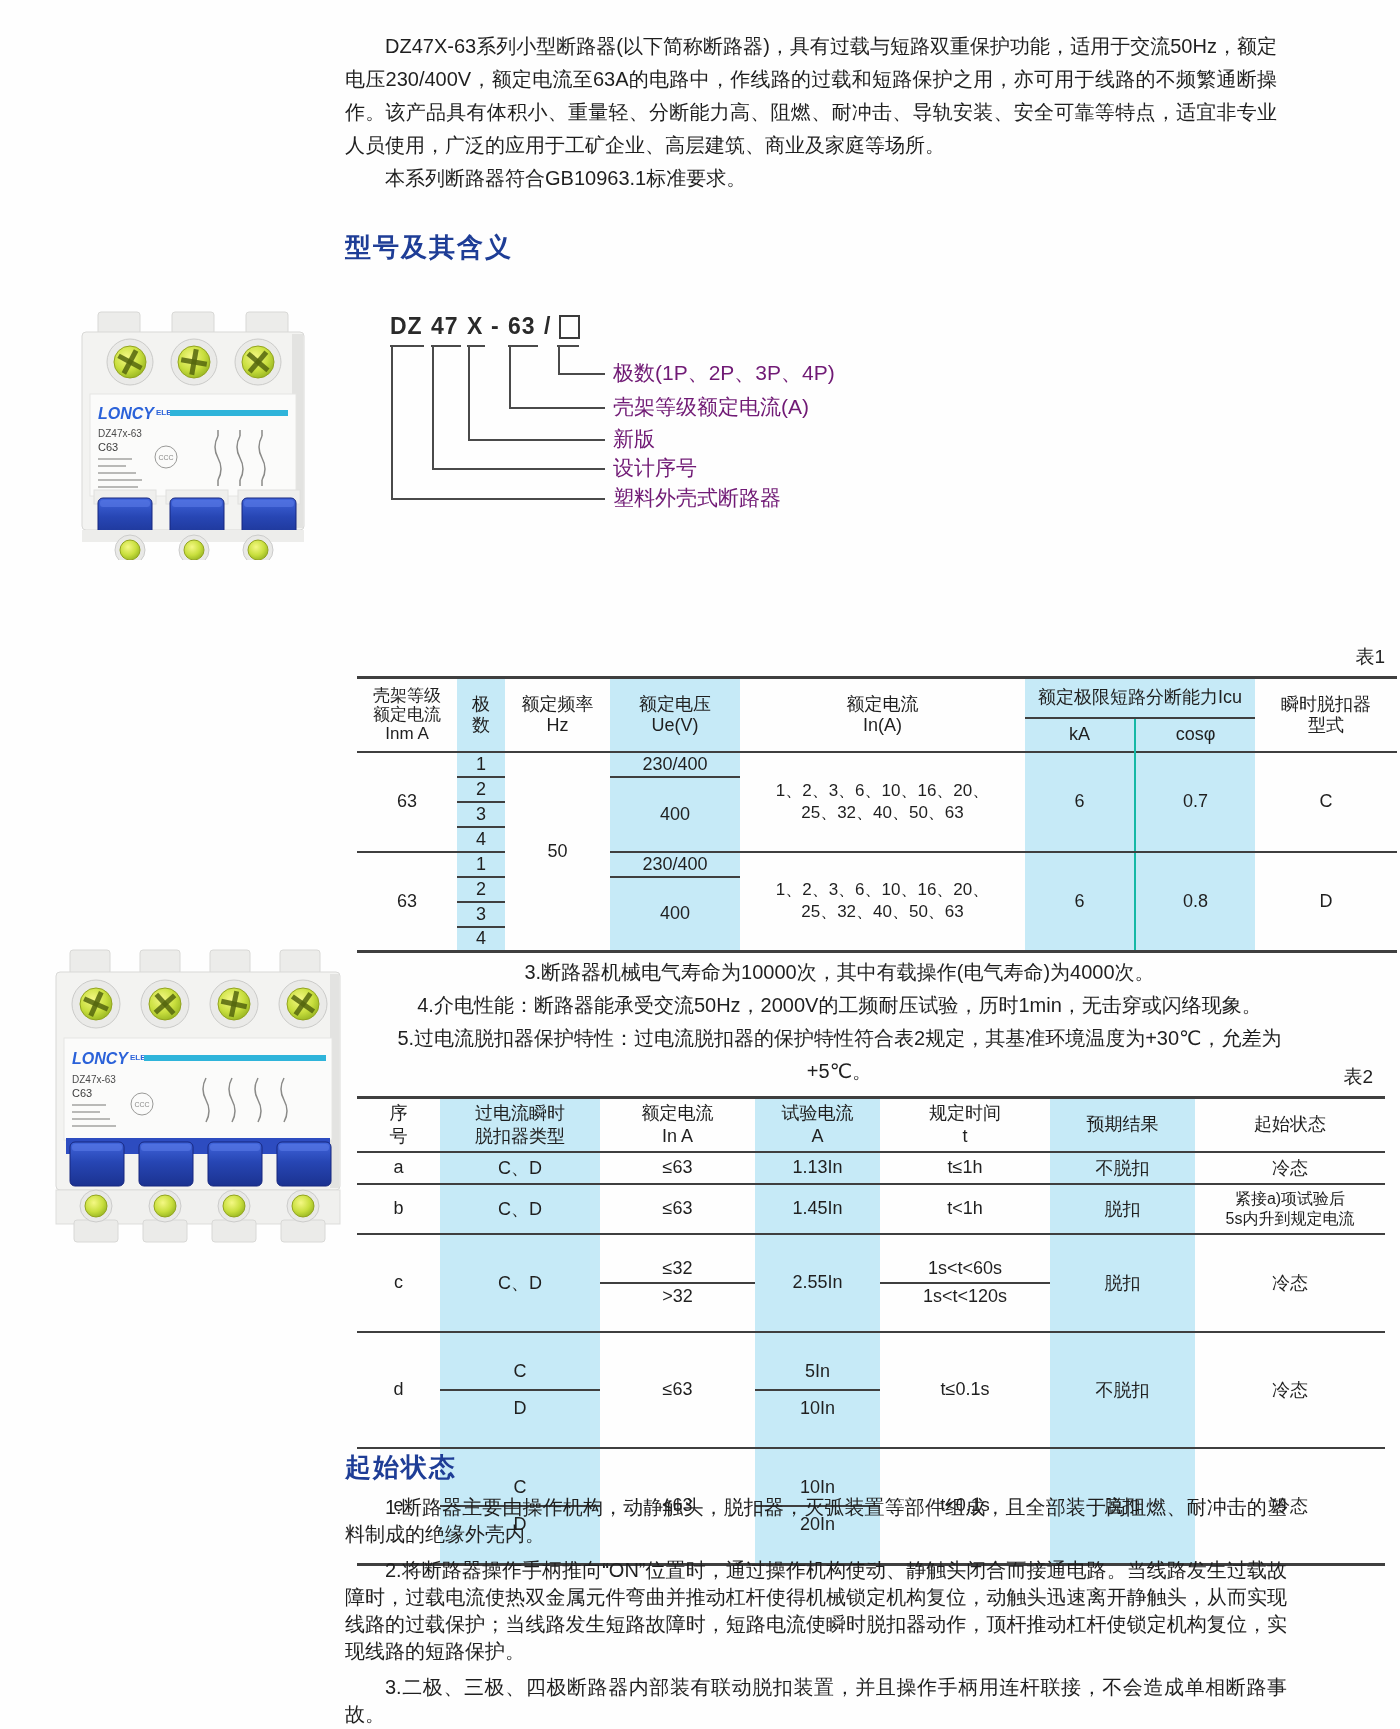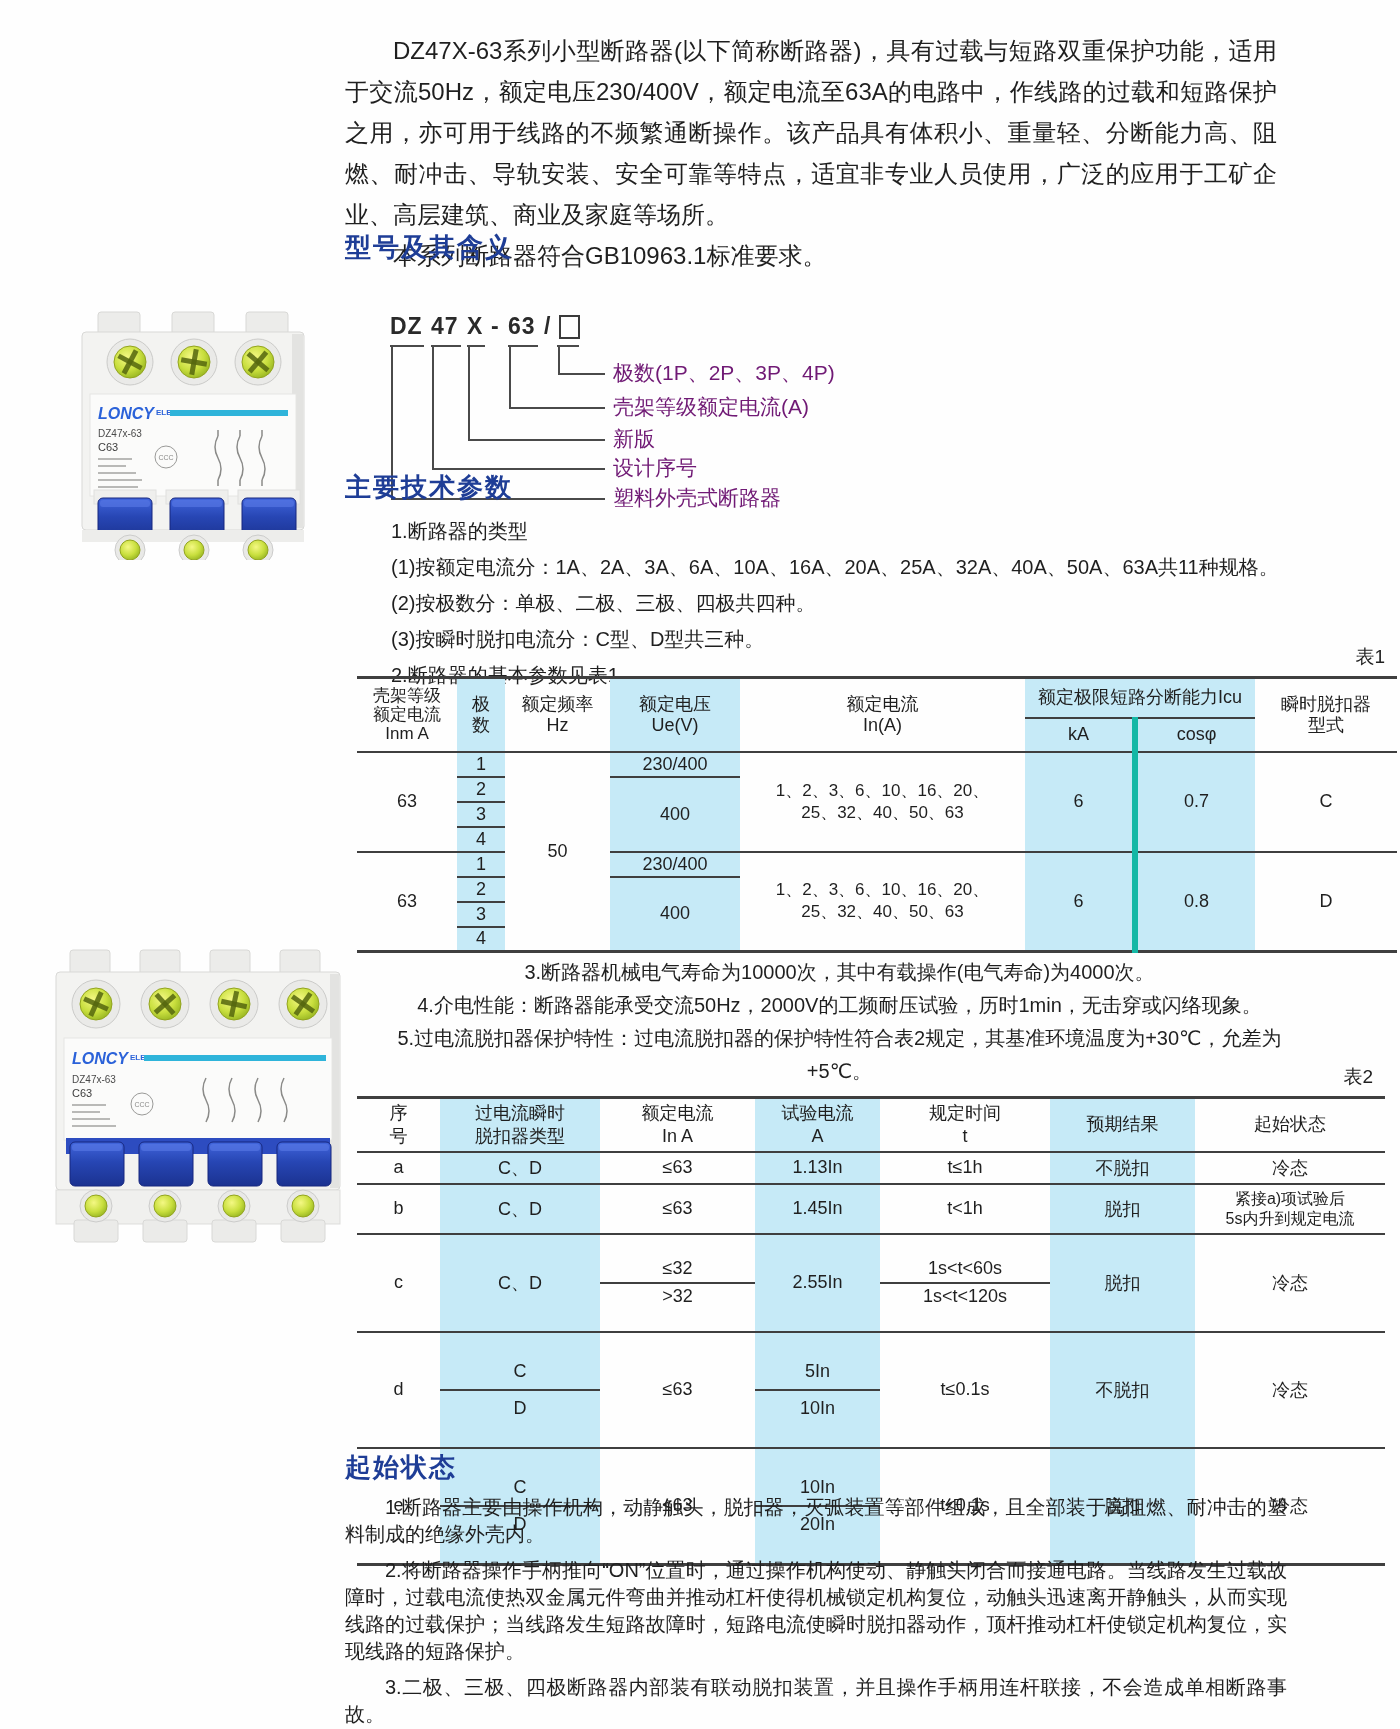--- a/index.html
+++ b/index.html
@@ -3,21 +3,21 @@
 <meta charset="utf-8">
 <style>
   html,body{margin:0;padding:0;background:#ffffff;}
   body{font-family:"Liberation Sans","DejaVu Sans",sans-serif;color:#1f1f1f;}
   .page{position:relative;width:1400px;height:1729px;background:#fefefe;overflow:hidden;}
 
   
   .sec-title{color:#1e3d96;font-size:26px;font-weight:bold;letter-spacing:2px;margin:0;}
 
   
-  .para{font-size:24px;line-height:41px;margin:10px 0 0 0;text-indent:2em;text-align:justify;}
+  .para{font-size:20px;line-height:33px;margin:10px 0 0 0;text-indent:2em;text-align:justify;}
   .pline{font-size:20px;height:36px;line-height:36px;padding-left:46px;}
   .note-line{font-size:20px;height:33px;line-height:33px;padding-left:44px;}
 
   
   #scope{position:absolute;left:345px;top:20px;width:932px;}
   #model{position:absolute;left:345px;top:230px;width:940px;height:250px;}
   #params{position:absolute;left:345px;top:470px;width:940px;}
   #t1cap{position:absolute;left:357px;top:644px;width:1040px;text-align:right;font-size:19px;padding-right:12px;box-sizing:border-box;}
   #t1wrap{position:absolute;left:357px;top:676px;}
   #notes{position:absolute;left:345px;top:956px;width:945px;text-align:center;}
@@ -42,21 +42,21 @@
   .bl{background:#c6eaf7;}
   #t1 thead{border-bottom:2px solid #3f3f3f;}
   #t2 thead{border-bottom:2px solid #3f3f3f;}
   #t1 .hr1{height:40px;}
   #t1 .hr2{height:34px;}
   #t1 th{line-height:21px;}
   #t1 .small-h{font-size:17px;line-height:19px;}
   #t1 tbody tr{height:25px;}
   .psep{border-bottom:2px solid #3f3f3f;}
   .gend{border-bottom:2px solid #3f3f3f;}
-  .cdiv{border-left:6px solid #14b8a6;}
+  .cdiv{border-left:2px solid #14b8a6;}
   .icu-h{border-bottom:2px solid #3f3f3f;}
   .cur-cell{font-size:17px;line-height:22px;}
 
   #t2 thead tr{height:54px;}
   #t2 th{line-height:23px;}
   #t2 tbody tr{border-bottom:2px solid #3f3f3f;}
   #t2 tbody tr:last-child{border-bottom:none;}
   #t2 .r-a{height:32px;}
   #t2 .r-b{height:50px;}
   #t2 .r-c{height:54px;}
@@ -310,30 +310,20 @@
       <div class="conn" style="left:46px;top:72px;width:212px;height:153px;"></div>
 
       <div class="dlabel" style="top:86px;">极数(1P、2P、3P、4P)</div>
       <div class="dlabel" style="top:120px;">壳架等级额定电流(A)</div>
       <div class="dlabel" style="top:152px;">新版</div>
       <div class="dlabel" style="top:181px;">设计序号</div>
       <div class="dlabel" style="top:211px;">塑料外壳式断路器</div>
     </div>
   </section>
 
-  <section id="params">
-    <h2 class="sec-title">主要技术参数</h2>
-    <div style="margin-top:8px;">
-      <div class="pline">1.断路器的类型</div>
-      <div class="pline">(1)按额定电流分：1A、2A、3A、6A、10A、16A、20A、25A、32A、40A、50A、63A共11种规格。</div>
-      <div class="pline">(2)按极数分：单极、二极、三极、四极共四种。</div>
-      <div class="pline">(3)按瞬时脱扣电流分：C型、D型共三种。</div>
-      <div class="pline">2.断路器的基本参数见表1</div>
-    </div>
-  </section>
 
   <div id="t1cap">表1</div>
 
   <div id="t1wrap">
     <table id="t1">
       <colgroup>
         <col style="width:100px;">
           <col style="width:48px;">
           <col style="width:105px;">
           <col style="width:130px;">

